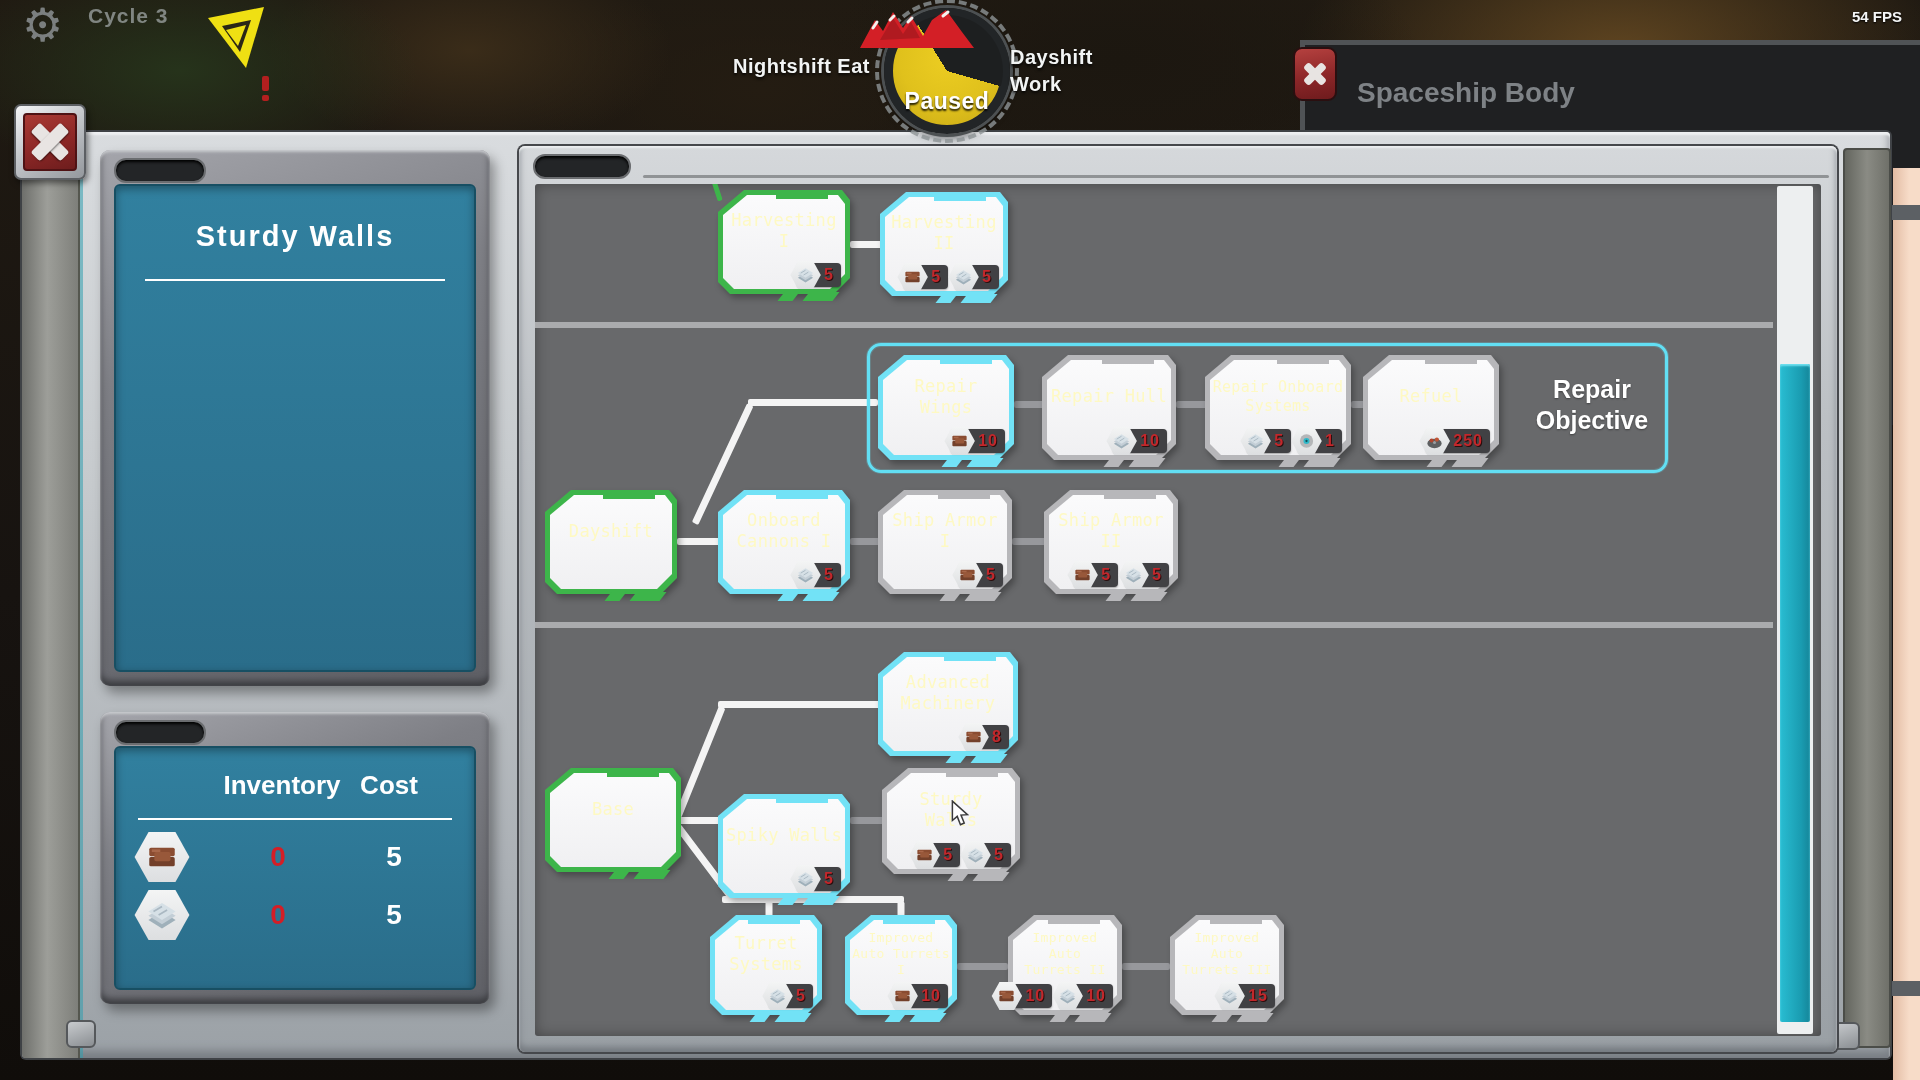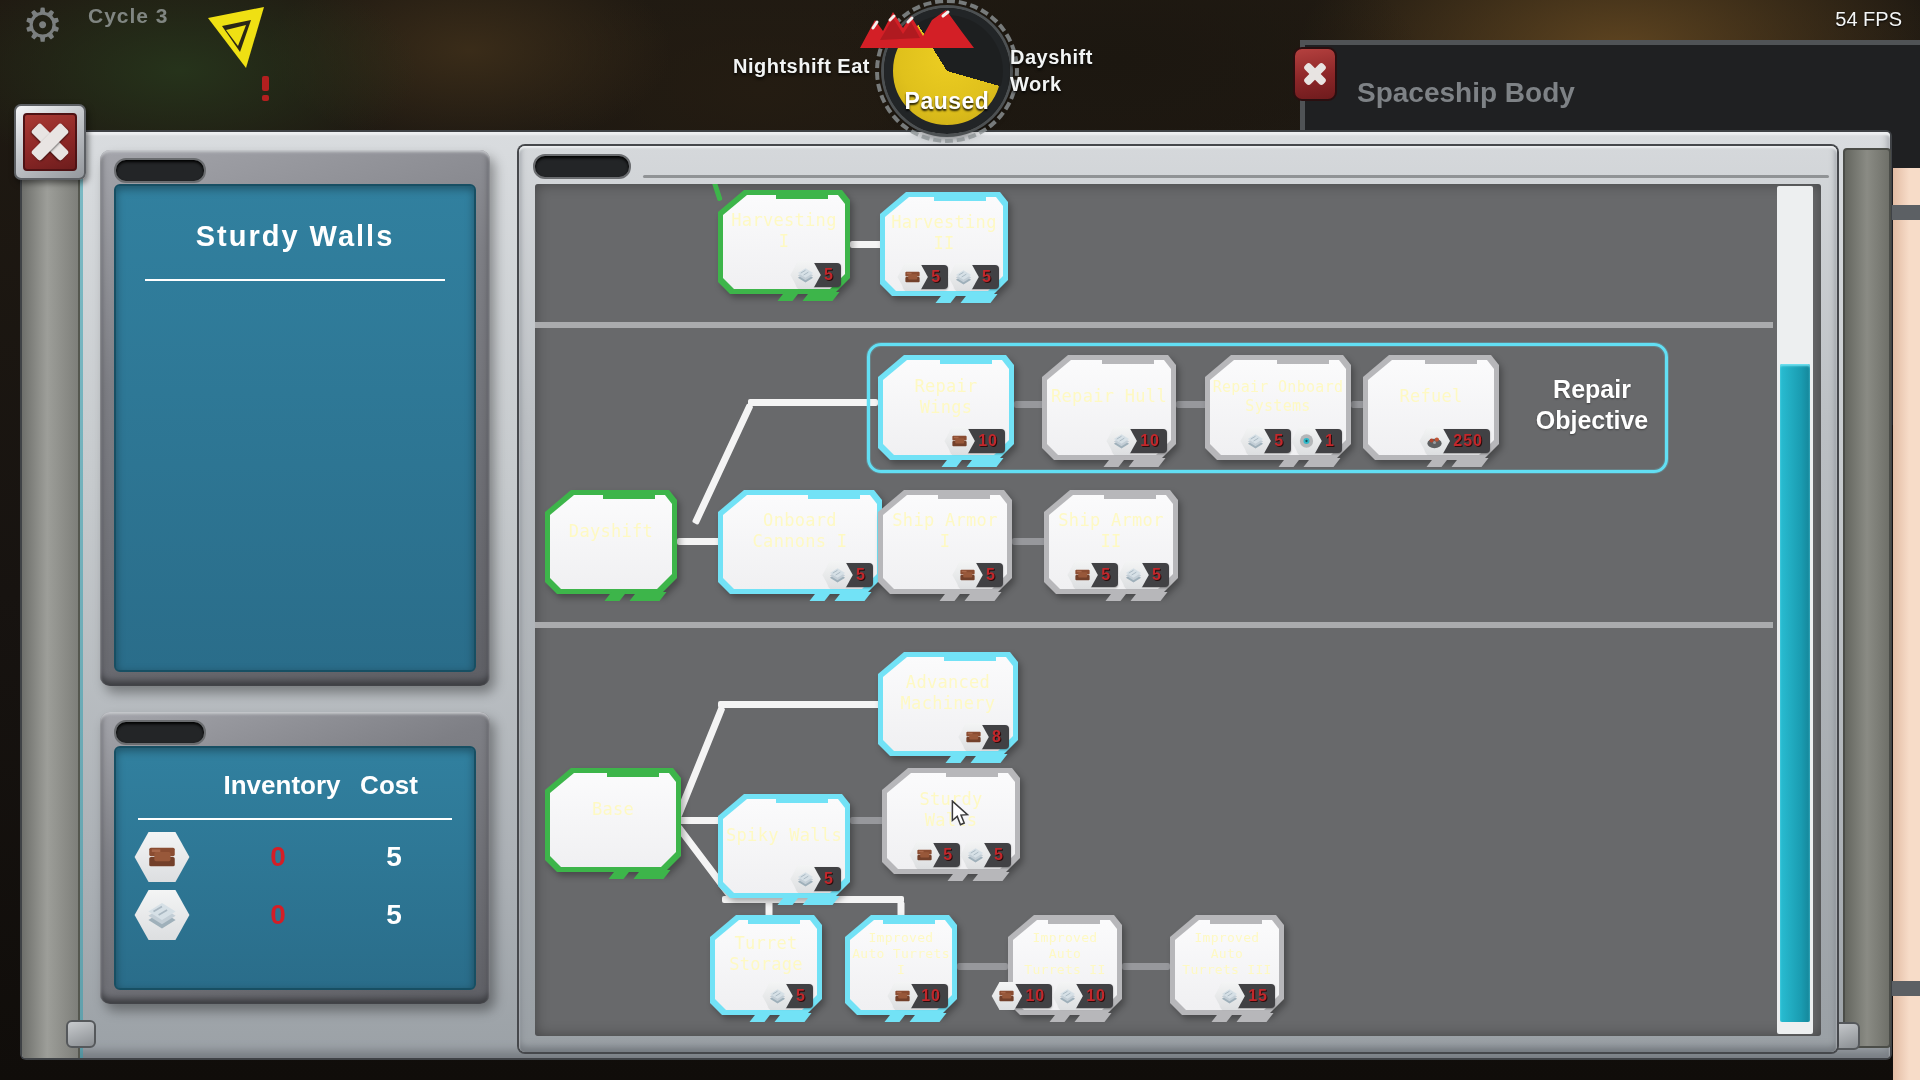--- a/index.html
+++ b/index.html
@@ -24,21 +24,21 @@
   .dayshift{left:1010px;top:44px;width:100px;font-size:20px;font-weight:bold;color:#f2f4f4;line-height:27px;text-shadow:0 2px 3px rgba(0,0,0,.8);letter-spacing:.5px;}
   .clock{left:884px;top:8px;width:108px;height:108px;border-radius:50%;
     background:radial-gradient(circle at 50% 38%, #eccd22 0%, #e0c11c 55%, #c8a916 100%);
     border:9px solid #222527;box-shadow:0 0 0 3px #4c5052, 0 4px 8px rgba(0,0,0,.5);cursor:pointer;}
   .clock:before{content:"";position:absolute;inset:-2px;border-radius:50%;
     background:conic-gradient(from -32deg at 50% 50%, #1d1f20 0deg 138deg, rgba(0,0,0,0) 138deg 360deg);}
   .clock:after{content:"";position:absolute;inset:-18px;border-radius:50%;border:4px dashed #8e9496;opacity:.8;}
   .clock-label{position:absolute;left:0;right:0;top:36px;text-align:center;font-size:23px;font-weight:bold;color:#fff;
     letter-spacing:.5px;text-shadow:0 2px 2px rgba(0,0,0,.85);z-index:2;margin-top:35px;}
   .mountains{left:860px;top:6px;z-index:3;}
-  .fps{right:18px;top:8px;font-size:20px;font-weight:normal;color:#f5f6f6;text-shadow:0 1px 2px #000;}
+  .fps{right:18px;top:8px;font-size:15px;font-weight:bold;color:#f5f6f6;text-shadow:0 1px 2px #000;}
 
   
   .sb-panel{left:1300px;top:40px;width:620px;height:380px;background:#1f2022;border-top:5px solid #505356;border-left:5px solid #505356;}
   .sb-title{position:absolute;left:52px;top:32px;font-size:28px;font-weight:bold;color:#7e8286;}
   .sb-close{position:absolute;left:-12px;top:2px;width:40px;height:50px;border-radius:9px;
     background:linear-gradient(170deg,#b5413f 0%, #8c2628 55%, #6e1b1d 100%);border:2px solid #2a0f10;cursor:pointer;}
   .xbar{position:absolute;left:50%;top:50%;background:#e8e4e2;border-radius:3px;}
   .sb-close .xbar{width:26px;height:8px;}
   .peach{left:1893px;top:168px;width:27px;height:912px;background:linear-gradient(90deg,#e3bca4,#f7dcc8 60%);}
   .peach-bar{left:1890px;width:30px;height:15px;background:#5c6064;}
@@ -394,21 +394,21 @@
         </div>
         <div class="node tier-green" style="left: 10px; top: 306px; width: 132px; height: 104px;">
           <div class="node-shape">
             <div class="node-face"></div>
           </div>
           <div class="node-tab"></div>
           <div class="node-label">Dayshift</div>
           <div class="stripe s1"></div>
           <div class="stripe s2"></div>
         </div>
-        <div class="node tier-cyan" style="left: 183px; top: 306px; width: 132px; height: 104px; padding-left: 32px;">
+        <div class="node tier-cyan" style="left: 183px; top: 306px; width: 132px; height: 104px;">
           <div class="node-shape">
             <div class="node-face"></div>
           </div>
           <div class="node-tab"></div>
           <div class="node-label">Onboard
 Cannons I</div>
           <div class="cost-row">
             <div class="badge">
               <span class="hex">
                 <svg width="19" height="19" viewBox="0 0 20 20">
@@ -568,21 +568,21 @@
           </div>
           <div class="stripe s1"></div>
           <div class="stripe s2"></div>
         </div>
         <div class="node tier-cyan" style="left: 175px; top: 731px; width: 112px; height: 100px;">
           <div class="node-shape">
             <div class="node-face"></div>
           </div>
           <div class="node-tab"></div>
           <div class="node-label">Turret
-Storage</div>
+Systems</div>
           <div class="cost-row">
             <div class="badge">
               <span class="hex">
                 <svg width="19" height="19" viewBox="0 0 20 20">
                   <polygon points="2,13 10,8 18,13 10,18" fill="#9fb0ba"></polygon>
                   <polygon points="2,10.5 10,5.5 18,10.5 10,15.5" fill="#c3ced6"></polygon>
                   <polygon points="2,8 10,3 18,8 10,13" fill="#d6e0e6"></polygon>
                   <path d="M5 8 L10 5 M8 10 L13 7" stroke="#aab8c2" stroke-width="1" fill="none"></path>
                 </svg>
               </span>

